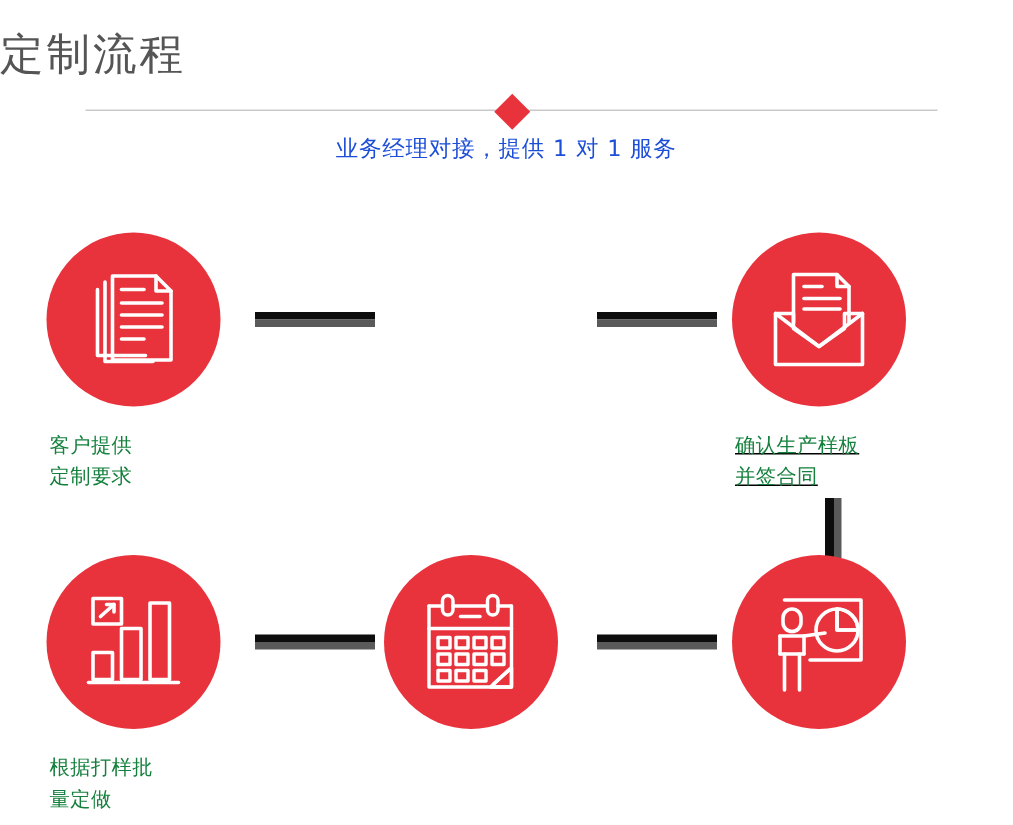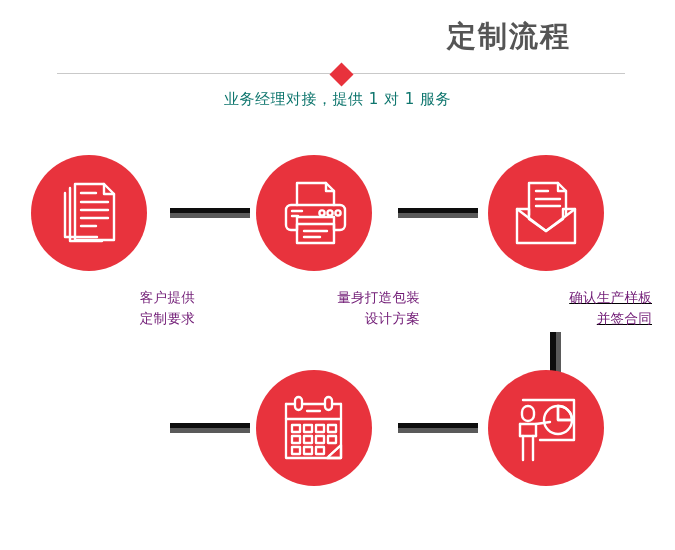--- a/index.html
+++ b/index.html
@@ -21,23 +21,23 @@
     left: 0;
     top: 0;
     width: 675px;
     height: 125px;
   }
   .page-title {
     position: absolute;
     left: 0;
     top: 16px;
     width: 571px;
-    text-align: right;
+    text-align: left;
     font-size: 29px;
-    font-weight: bold;
+    font-weight: normal;
     color: #555555;
     letter-spacing: 2px;
     line-height: 40px;
   }
   .divider-wrap {
     position: absolute;
     left: 57px;
     top: 73px;
     width: 568px;
     height: 2px;
@@ -61,21 +61,21 @@
     background: #e8323c;
     transform: rotate(45deg);
   }
   .subtitle {
     position: absolute;
     left: 0;
     top: 90px;
     width: 675px;
     text-align: center;
     font-size: 15px;
-    color: #0f766e;
+    color: #1d4ed8;
     letter-spacing: 0.5px;
   }
 
   
   .flow {
     position: absolute;
     left: 0;
     top: 125px;
     width: 675px;
     height: 425px;
@@ -102,24 +102,23 @@
     justify-content: center;
   }
   .circle svg {
     display: block;
   }
   .node-label {
     margin-top: 16px;
     padding-left: 28px;
     font-size: 13.5px;
     line-height: 21px;
-    color: #701a75;
+    color: #15803d;
     letter-spacing: 0.3px;
     white-space: pre-line;
-    text-align: right;
   }
 
   
   .conn-h {
     position: absolute;
     width: 80px;
     height: 10px;
   }
   .conn-h .bar-top {
     position: absolute;
@@ -208,60 +207,56 @@
           <line x1="27" y1="32" x2="54" y2="32"></line>
           <line x1="27" y1="40" x2="54" y2="40"></line>
           <line x1="27" y1="48" x2="42" y2="48"></line>
         </svg>
       </span>
     </div>
     <div class="node-label">客户提供
 定制要求</div>
   </div>
 
-  <div class="node node-col1 node-row0">
-    <div class="circle">
-      <span>
-        <svg width="72" height="72" viewBox="0 0 72 72" fill="none" stroke="#ffffff" stroke-width="2.4" stroke-linejoin="round" stroke-linecap="round">
-          <path d="M19 28 L19 6 L48 6 L56 14 L56 28"></path>
-          <path d="M48 6 L48 14 L56 14"></path>
-          <path d="M13 28 L62 28 A5 5 0 0 1 67 33 L67 48 A5 5 0 0 1 62 53 L56 53 L56 40 L19 40 L19 53 L13 53 A5 5 0 0 1 8 48 L8 33 A5 5 0 0 1 13 28 Z"></path>
-          <line x1="14" y1="34" x2="24" y2="34"></line>
-          <line x1="14" y1="39" x2="20" y2="39"></line>
-          <circle cx="44" cy="36" r="2.6"></circle>
-          <circle cx="52" cy="36" r="2.6"></circle>
-          <circle cx="60" cy="36" r="2.6"></circle>
-          <path d="M19 47 L56 47 L56 66 L19 66 Z"></path>
-          <line x1="26" y1="54" x2="49" y2="54"></line>
-          <line x1="26" y1="60" x2="42" y2="60"></line>
-        </svg>
-      </span>
-    </div>
-    <div class="node-label">量身打造包装
-设计方案</div>
-  </div>
 
   <div class="node node-col2 node-row0">
     <div class="circle">
       <span>
         <svg width="72" height="72" viewBox="0 0 72 72" fill="none" stroke="#ffffff" stroke-width="2.4" stroke-linejoin="round" stroke-linecap="round">
           <path d="M19 38 L19 6 L48 6 L56 14 L56 38"></path>
           <path d="M48 6 L48 14 L56 14"></path>
           <line x1="26" y1="14" x2="38" y2="14"></line>
           <line x1="26" y1="22" x2="50" y2="22"></line>
           <line x1="26" y1="29" x2="50" y2="29"></line>
           <path d="M7 32 L19 32 L19 42 L36 54 L53 42 L53 32 L65 32 L65 66 L7 66 Z"></path>
           <path d="M7 32 L36 54 L65 32"></path>
         </svg>
       </span>
     </div>
     <div class="node-label">确认生产样板
 并签合同</div>
   </div>
 
+  <div class="node node-col0 node-row1">
+    <div class="circle">
+      <span>
+        <svg width="70" height="70" viewBox="0 0 70 70" fill="none" stroke="#ffffff" stroke-width="2.4" stroke-linejoin="round" stroke-linecap="round">
+          <rect x="8" y="6" width="19" height="17"></rect>
+          <path d="M13 18 L22 10"></path>
+          <path d="M22 10 L22 15 M22 10 L17 10"></path>
+          <rect x="8" y="42" width="13" height="18"></rect>
+          <rect x="27" y="26" width="13" height="34"></rect>
+          <rect x="46" y="9" width="13" height="51"></rect>
+          <line x1="5" y1="62" x2="65" y2="62"></line>
+        </svg>
+      </span>
+    </div>
+    <div class="node-label">根据打样批
+量定做</div>
+  </div>
 
   <div class="node node-col1 node-row1">
     <div class="circle">
       <span>
         <svg width="72" height="72" viewBox="0 0 72 72" fill="none" stroke="#ffffff" stroke-width="2.3" stroke-linejoin="round" stroke-linecap="round">
           <rect x="17" y="5" width="7" height="13" rx="3.5"></rect>
           <rect x="47" y="5" width="7" height="13" rx="3.5"></rect>
           <path d="M8 12 L17 12 M24 12 L47 12 M54 12 L63 12"></path>
           <path d="M8 12 L8 66 L63 66 L63 12"></path>
           <line x1="8" y1="27" x2="63" y2="27"></line>

